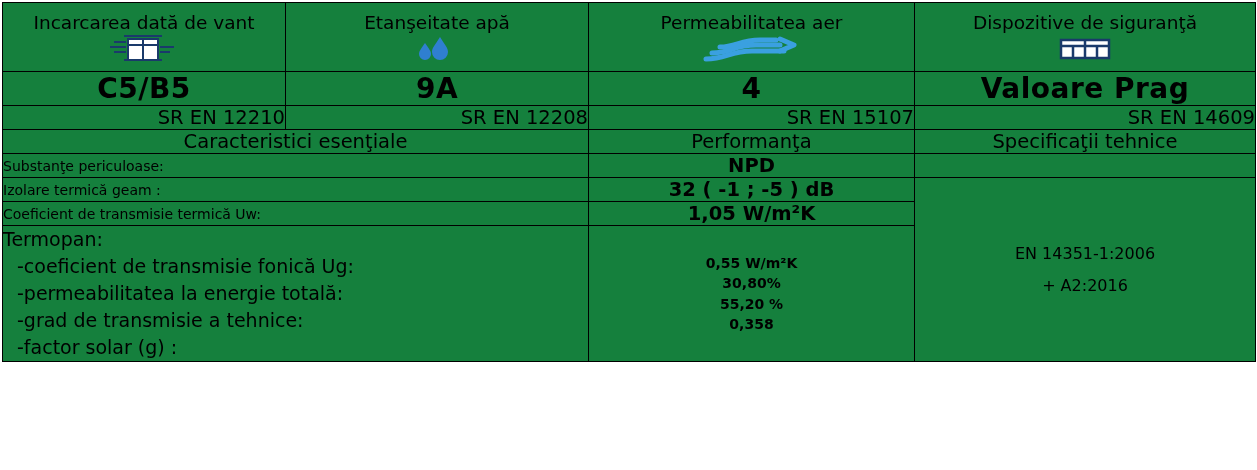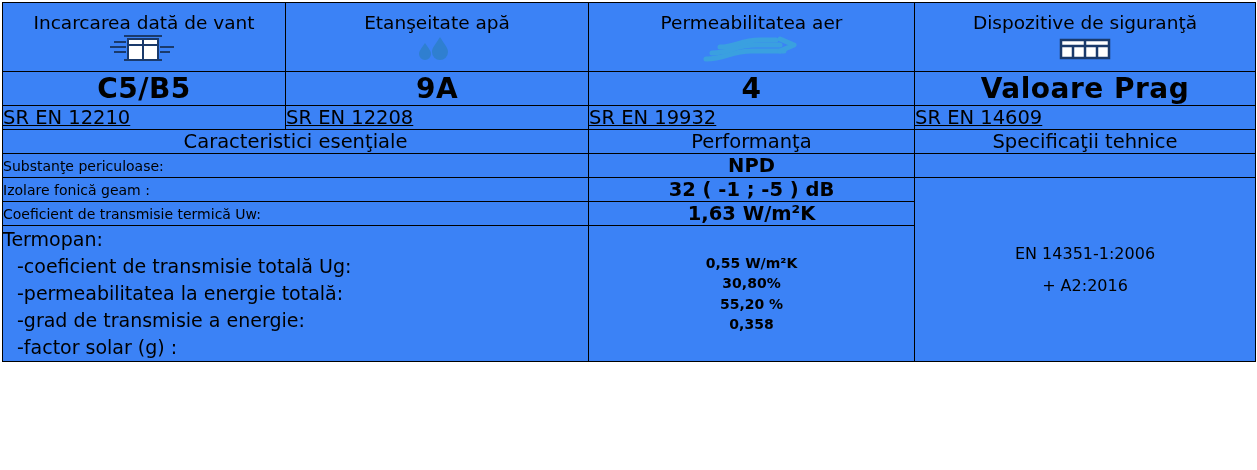--- a/index.html
+++ b/index.html
@@ -22,21 +22,21 @@
   table.spec {
     border-collapse: collapse;
     table-layout: fixed;
     width: 1253px;
     margin: 2px 0 0 2px;
   }
   table.spec td {
     border: 1.5px solid #000000;
     padding: 0;
     vertical-align: middle;
-    background: #3b82f6;
+    background: #15803d;
   }
   .hdr-title {
     font-size: 18.5px;
     text-align: center;
     padding-top: 9px;
     line-height: 1.15;
   }
   .icon-row {
     text-align: center;
     height: 34px;
@@ -44,23 +44,22 @@
   }
   .big-val {
     font-size: 28px;
     font-weight: bold;
     text-align: center;
     padding: 6px 4px 8px 4px;
     letter-spacing: 0.5px;
   }
   .std {
     font-size: 19.5px;
-    text-align: left;
+    text-align: right;
     padding: 4px 4px 5px 4px;
-    text-decoration: underline;
   }
   .sec-hdr {
     font-size: 19.5px;
     font-weight: normal;
     text-align: center;
     padding: 3px 4px 4px 4px;
   }
   .row-label {
     font-size: 14px;
     text-align: left;
@@ -163,56 +162,56 @@
       <tr>
         <td class="big-val">C5/B5</td>
         <td class="big-val">9A</td>
         <td class="big-val">4</td>
         <td class="big-val">Valoare Prag</td>
       </tr>
 
       <tr>
         <td class="std">SR EN 12210</td>
         <td class="std">SR EN 12208</td>
-        <td class="std">SR EN 19932</td>
+        <td class="std">SR EN 15107</td>
         <td class="std">SR EN 14609</td>
       </tr>
 
       <tr>
         <td class="sec-hdr" colspan="2">Caracteristici esenţiale</td>
         <td class="sec-hdr">Performanţa</td>
         <td class="sec-hdr">Specificaţii tehnice</td>
       </tr>
 
       <tr>
         <td class="row-label" colspan="2">Substanţe periculoase:</td>
         <td class="row-val">NPD</td>
         <td></td>
       </tr>
 
       <tr>
-        <td class="row-label" colspan="2">Izolare fonică geam :</td>
+        <td class="row-label" colspan="2">Izolare termică geam :</td>
         <td class="row-val">32 ( -1 ;  -5 ) dB</td>
         <td class="norm" rowspan="3">
           <div>EN 14351-1:2006</div>
           <div>+ A2:2016</div>
         </td>
       </tr>
 
       <tr>
         <td class="row-label" colspan="2">Coeficient de transmisie termică Uw:</td>
-        <td class="row-val">1,63 W/m²K</td>
+        <td class="row-val">1,05 W/m²K</td>
       </tr>
 
       <tr>
         <td class="multi-label" colspan="2">
           <span>Termopan:</span>
-          <span class="indent">-coeficient de transmisie totală Ug:</span>
+          <span class="indent">-coeficient de transmisie fonică Ug:</span>
           <span class="indent">-permeabilitatea la energie totală:</span>
-          <span class="indent">-grad de transmisie a energie:</span>
+          <span class="indent">-grad de transmisie a tehnice:</span>
           <span class="indent">-factor solar (g) :</span>
         </td>
         <td class="multi-val">
           <div>0,55 W/m²K</div>
           <div>30,80%</div>
           <div>55,20 %</div>
           <div>0,358</div>
         </td>
       </tr>
 

